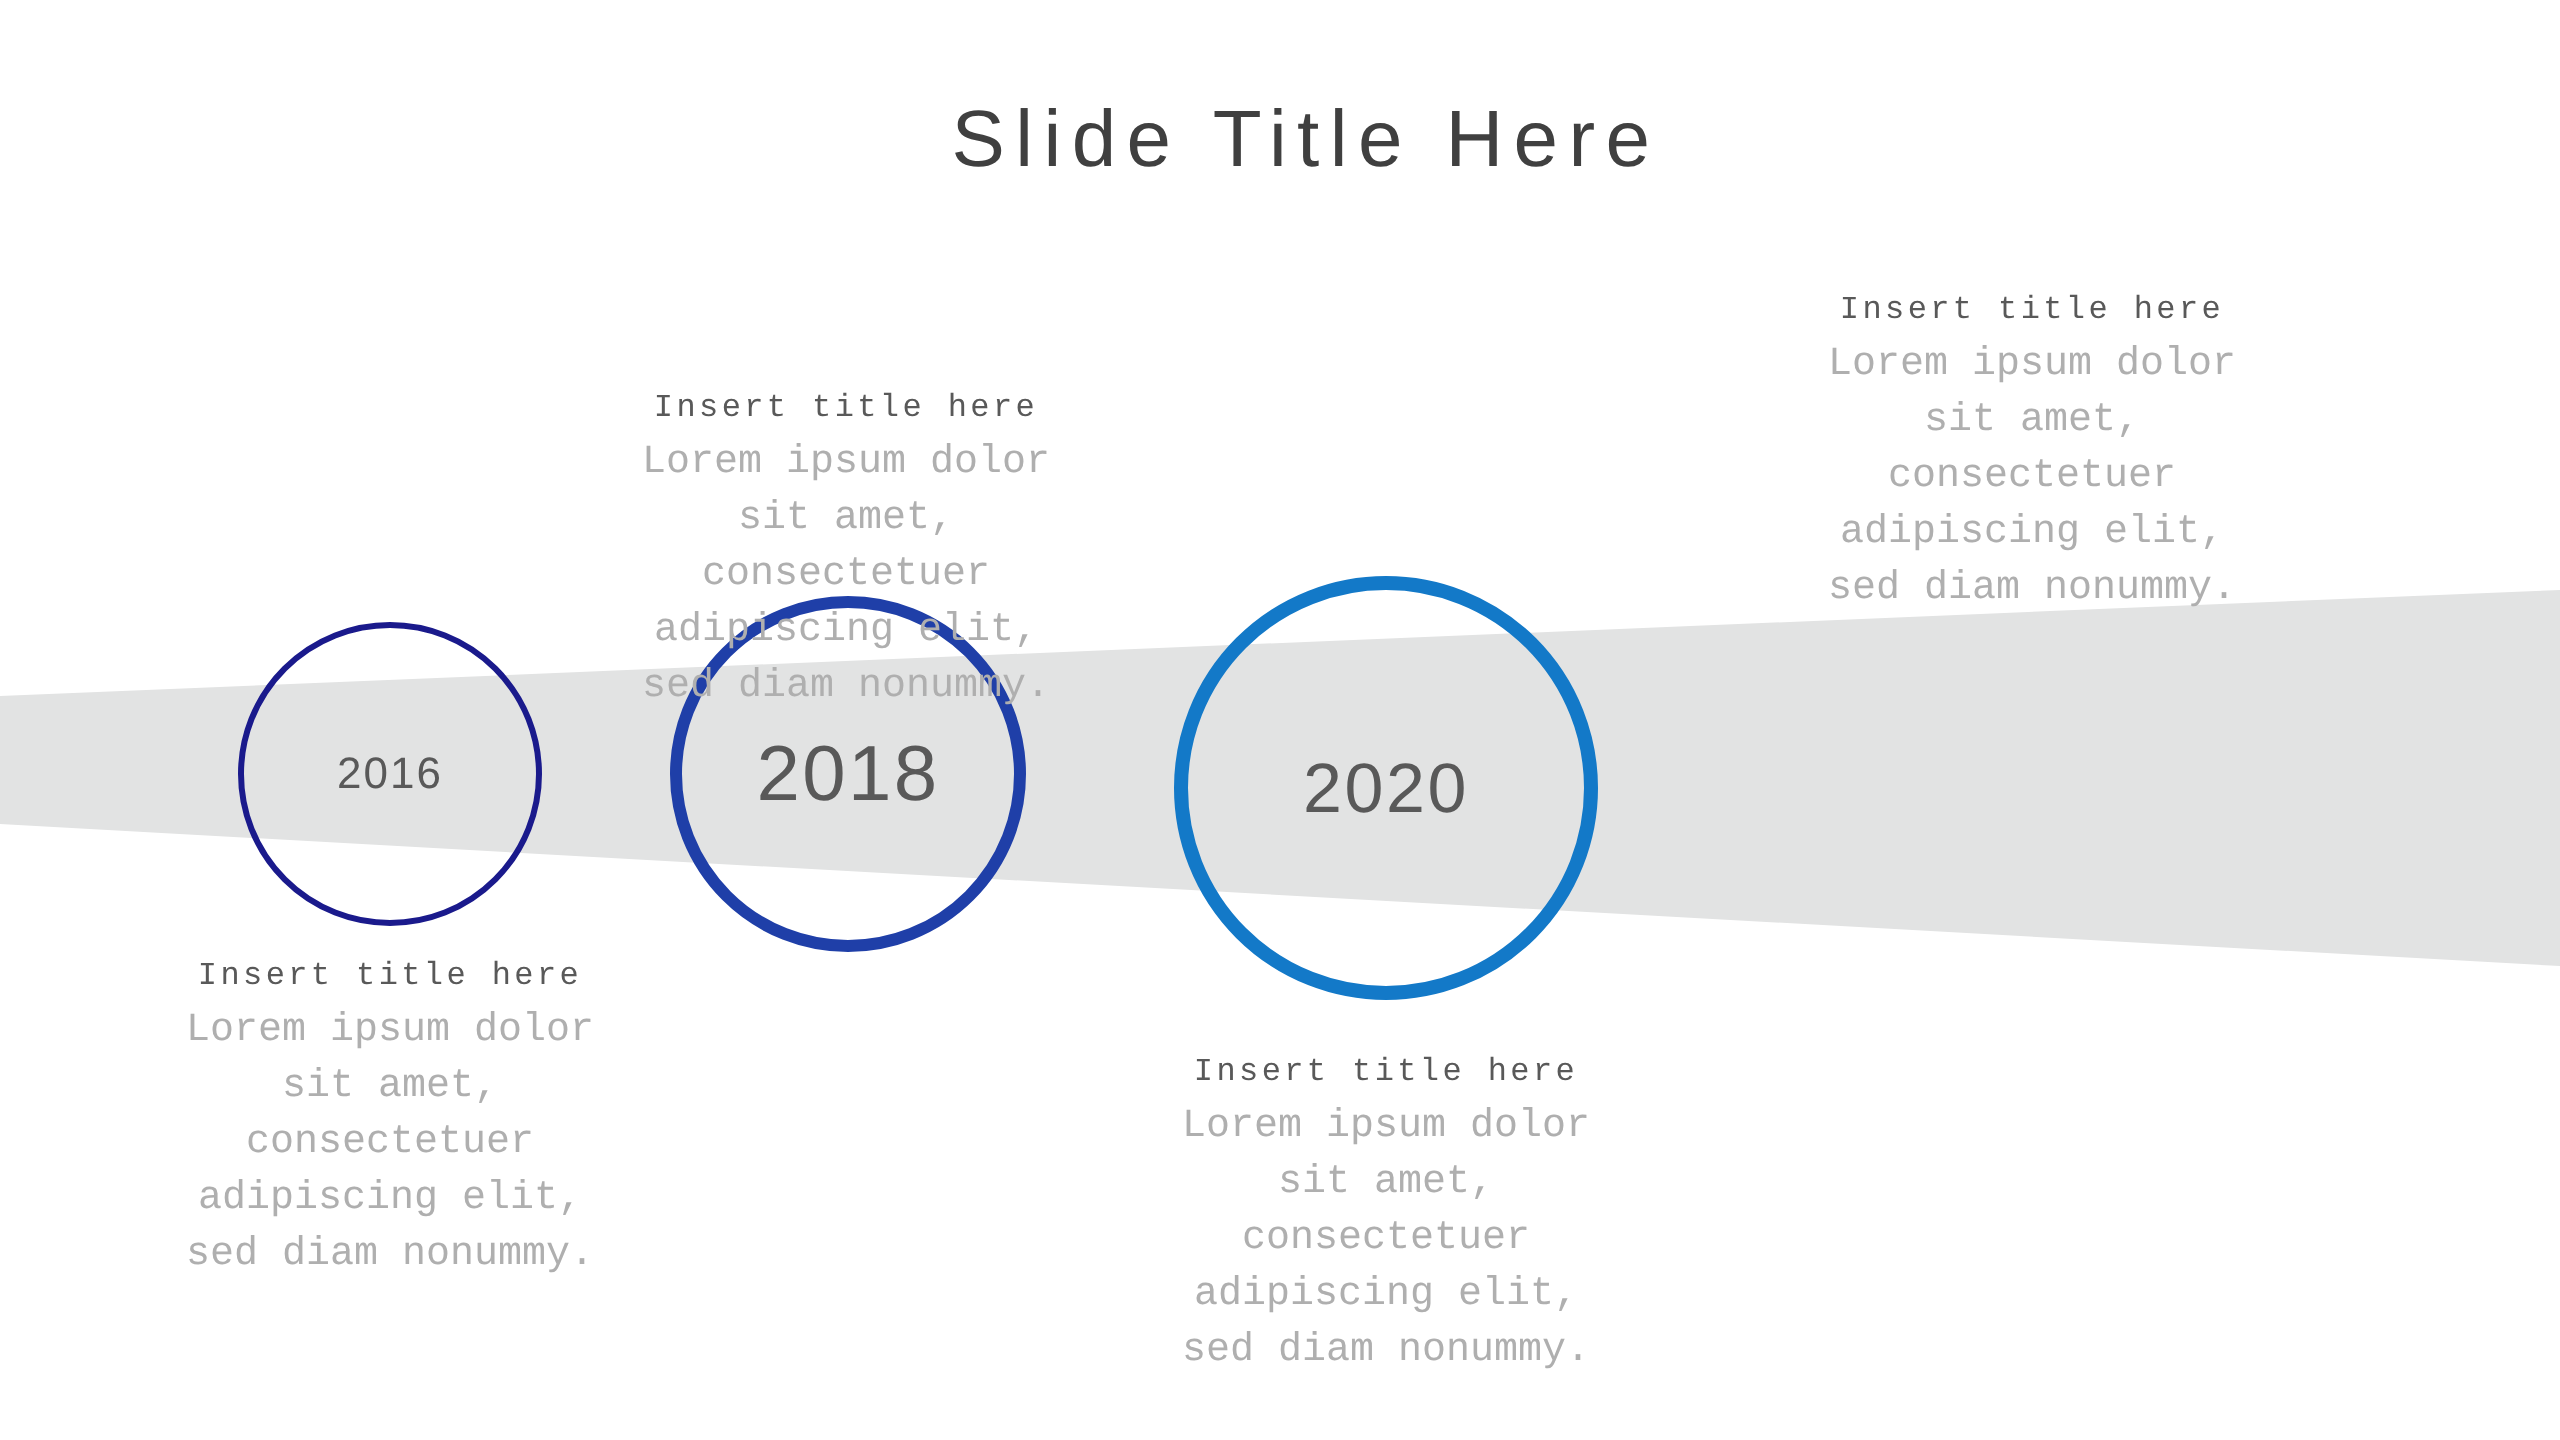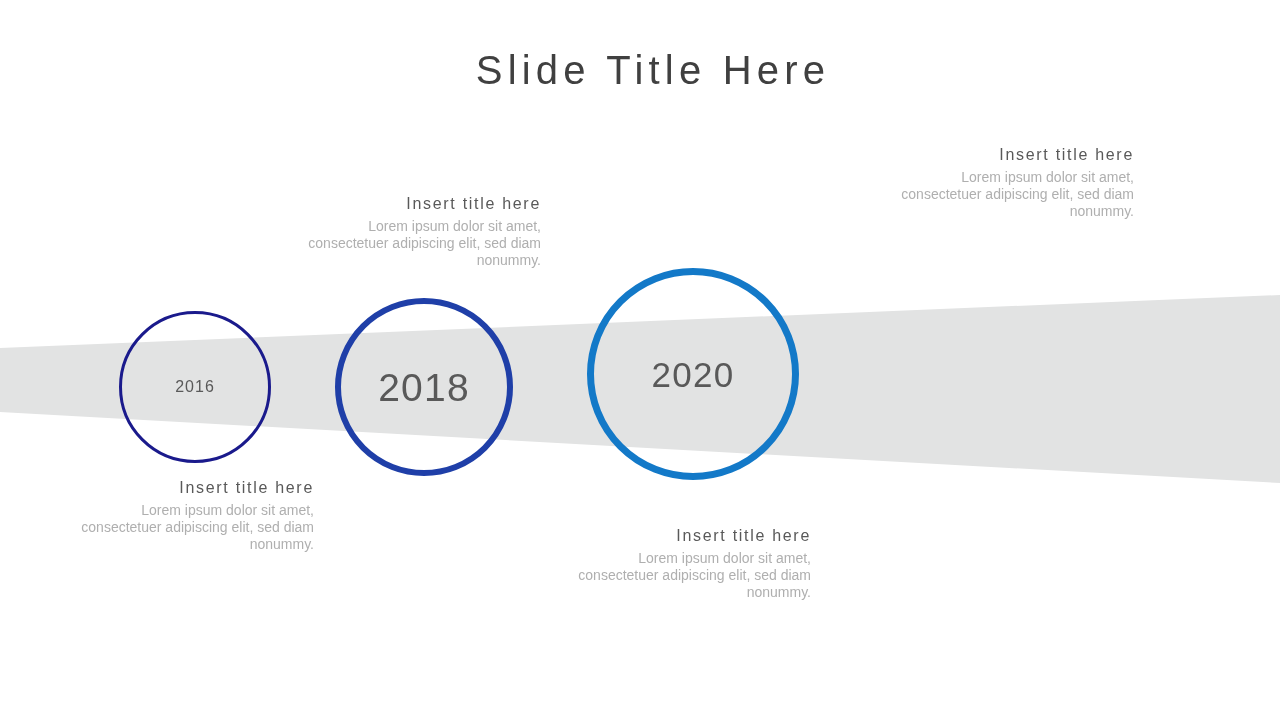--- a/index.html
+++ b/index.html
@@ -63,62 +63,63 @@
     line-height: 1;
     white-space: nowrap;
   }
 
   #node-0 {
     left: 119px;  top: 311px;
     width: 152px; height: 152px;
     border-width: 3px;
     border-color: #1A1A8C;
   }
-  #node-0 .node-label { font-size: 16px; letter-spacing: 1px; }
+  #node-0 .node-label { font-size: 22px; letter-spacing: 1px; }
 
   #node-1 {
     left: 335px;  top: 298px;
     width: 178px; height: 178px;
     border-width: 6px;
     border-color: #1F3FA8;
   }
   #node-1 .node-label { font-size: 39px; letter-spacing: 1.2px; }
 
   #node-2 {
-    left: 587px;  top: 268px;
+    left: 587px;  top: 288px;
     width: 212px; height: 212px;
     border-width: 7px;
     border-color: #1379C8;
   }
   #node-2 .node-label { font-size: 35px; letter-spacing: 1.3px; }
 
   #node-3 {
     left: 880px;  top: 251px;
     width: 272px; height: 272px;
     border-width: 8px;
     border-color: #1BACE3;
   }
   #node-3 .node-label { font-size: 53px; letter-spacing: 0.5px; }
 
   
   .caption {
     position: absolute;
-    text-align: right;
+    text-align: center;
+    font-family: Liberation Mono, monospace;
   }
   .caption-title {
     font-size: 16px;
     line-height: 22px;
     color: #595959;
     letter-spacing: 1.7px;
     margin-bottom: 3px;
     white-space: nowrap;
   }
   .caption-body {
-    font-size: 14px;
-    line-height: 17px;
+    font-size: 20px;
+    line-height: 28px;
     color: #AFAFAF;
   }
 
   #caption-0 { left: 76px;  top: 477px; width: 238px; }
   #caption-1 { left: 305px; top: 193px; width: 236px; }
   #caption-2 { left: 575px; top: 525px; width: 236px; }
   #caption-3 { left: 898px; top: 144px; width: 236px; }
 </style>
 </head>
 <body>

